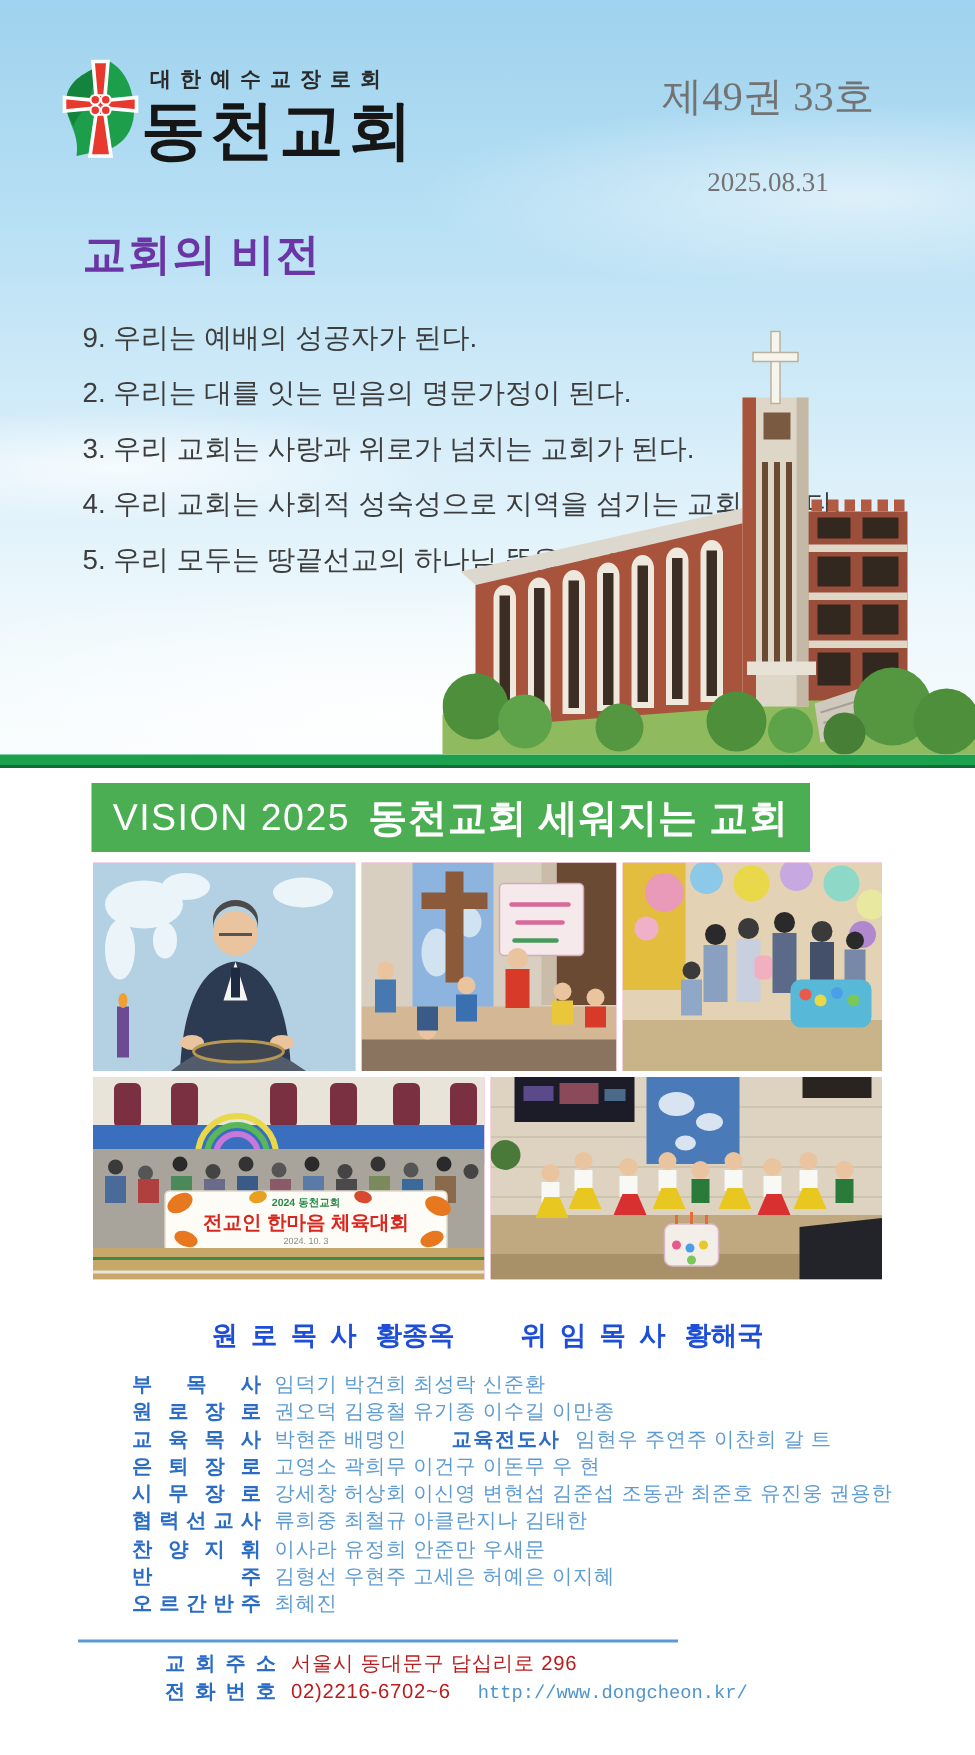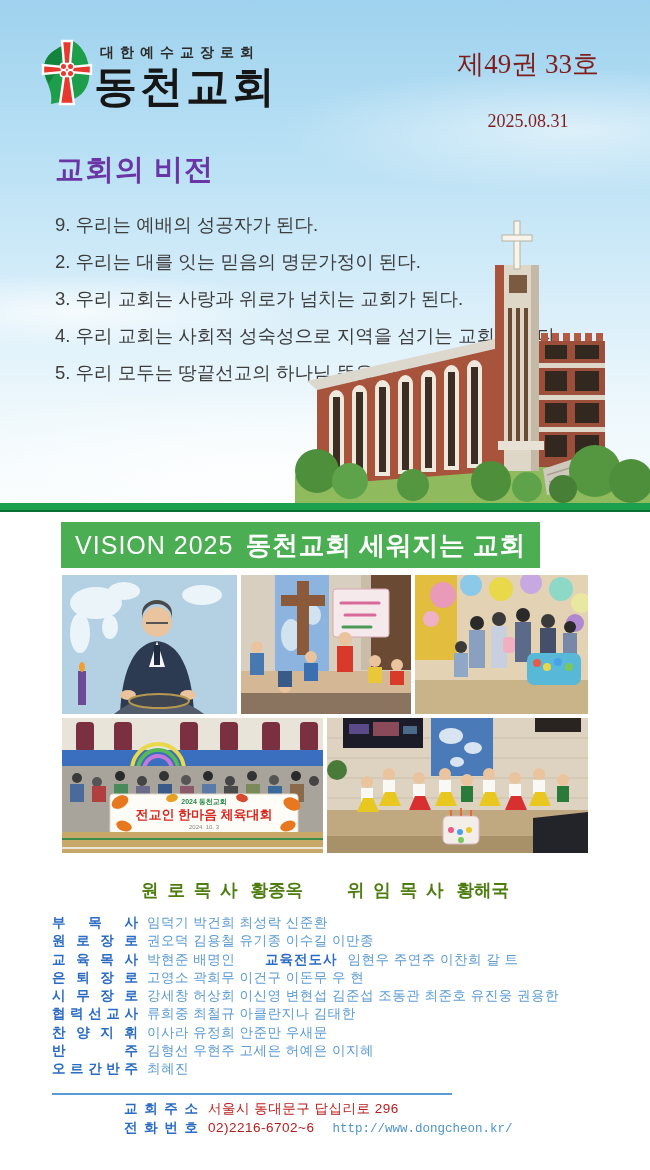--- a/index.html
+++ b/index.html
@@ -18,22 +18,22 @@
   .green-band { position:absolute; left:0; top:503px; width:650px; height:7px; background:#1ba04e; }
   .green-band-edge { position:absolute; left:0; top:510px; width:650px; height:2px; background:#0b6e35; }
 
   .logo-wrap { position:absolute; left:38px; top:36px; width:58px; height:74px; }
 
   .denom { position:absolute; left:100px; top:44px; font-size:14px; font-weight:700;
            letter-spacing:6px; color:#2b2b2b; }
   .church-name { position:absolute; left:94px; top:58px; font-size:43px; font-weight:800;
                  letter-spacing:3px; color:#161616; }
 
-  .issue { position:absolute; right:32px; top:48px; width:180px; text-align:center;
-           font-family:"Liberation Serif", serif; color:#7f1d1d; }
+  .issue { position:absolute; right:48px; top:48px; width:180px; text-align:center;
+           font-family:"Liberation Serif", serif; color:#737373; }
   .issue .no   { font-size:27px; line-height:33px; }
   .issue .date { font-size:18px; line-height:33px;margin-top:24px; }
 
   .vision { position:absolute; left:55px; top:150px; width:480px; }
   .vision-title { font-size:29px; font-weight:800; color:#6a35a5; margin-bottom:16px; letter-spacing:1px; }
   .vision-item { font-size:18.5px; color:#3d3d3d; font-weight:500; line-height:37px; white-space:nowrap; }
 
   .church-art { position:absolute; left:295px; top:213px; width:355px; height:290px; }
 
   
@@ -50,35 +50,35 @@
   .photo svg { display:block; }
   #photo-sermon      { left:62px;  top:575px; width:175px; height:139px; }
   #photo-performance { left:241px; top:575px; width:170px; height:139px; }
   #photo-festival    { left:415px; top:575px; width:173px; height:139px; }
   #photo-sportsday   { left:62px;  top:718px; width:261px; height:135px; }
   #photo-children    { left:327px; top:718px; width:261px; height:135px; }
 
   
   .pastors { position:absolute; left:0; top:878px; width:650px;
              display:flex; justify-content:center; gap:44px;
-             font-size:17.5px; font-weight:800; color:#4d7c0f; }
+             font-size:17.5px; font-weight:800; color:#1d4ed8; }
   .pastors .plabel { letter-spacing:2px; margin-right:6px; }
 
   
   .staff { position:absolute; left:52px; top:914px; width:560px; font-size:13.5px; }
-  .staff-row { display:flex; align-items:baseline; line-height:18.3px; white-space:nowrap; }
+  .staff-row { display:flex; align-items:baseline; line-height:18.3px; white-space:nowrap;margin-left:36px; }
   .slabel { display:inline-block; width:86px; font-weight:800; color:#2b6cc4;
             text-align:justify; text-align-last:justify; }
   .snames { margin-left:9px; color:#5d9bd3; font-weight:500; letter-spacing:0.5px; }
   .snames.fixed { display:inline-block; width:118px; }
   .slabel2 { display:inline-block; font-weight:800; color:#2b6cc4; letter-spacing:1px; margin-right:10px; }
 
   
   .divider { position:absolute; left:52px; top:1093px; width:400px; height:2px; background:#5b9bd5; }
-  .footer { position:absolute; left:124px; top:1100px; font-size:13.5px; }
+  .footer { position:absolute; left:110px; top:1100px; font-size:13.5px; }
   .footer-row { display:flex; align-items:baseline; line-height:18.5px; white-space:nowrap; }
   .flabel { display:inline-block; width:74px; font-weight:800; color:#2b6cc4;
             text-align:justify; text-align-last:justify; }
   .fvalue { margin-left:10px; color:#b91c1c; font-weight:500; letter-spacing:0.5px; }
   .furl { margin-left:18px; color:#4f94cc; font-weight:500; font-family:"Liberation Mono", monospace; font-size:12.5px; }
 </style>
 </head>
 <body>
 
 <div id="page">

